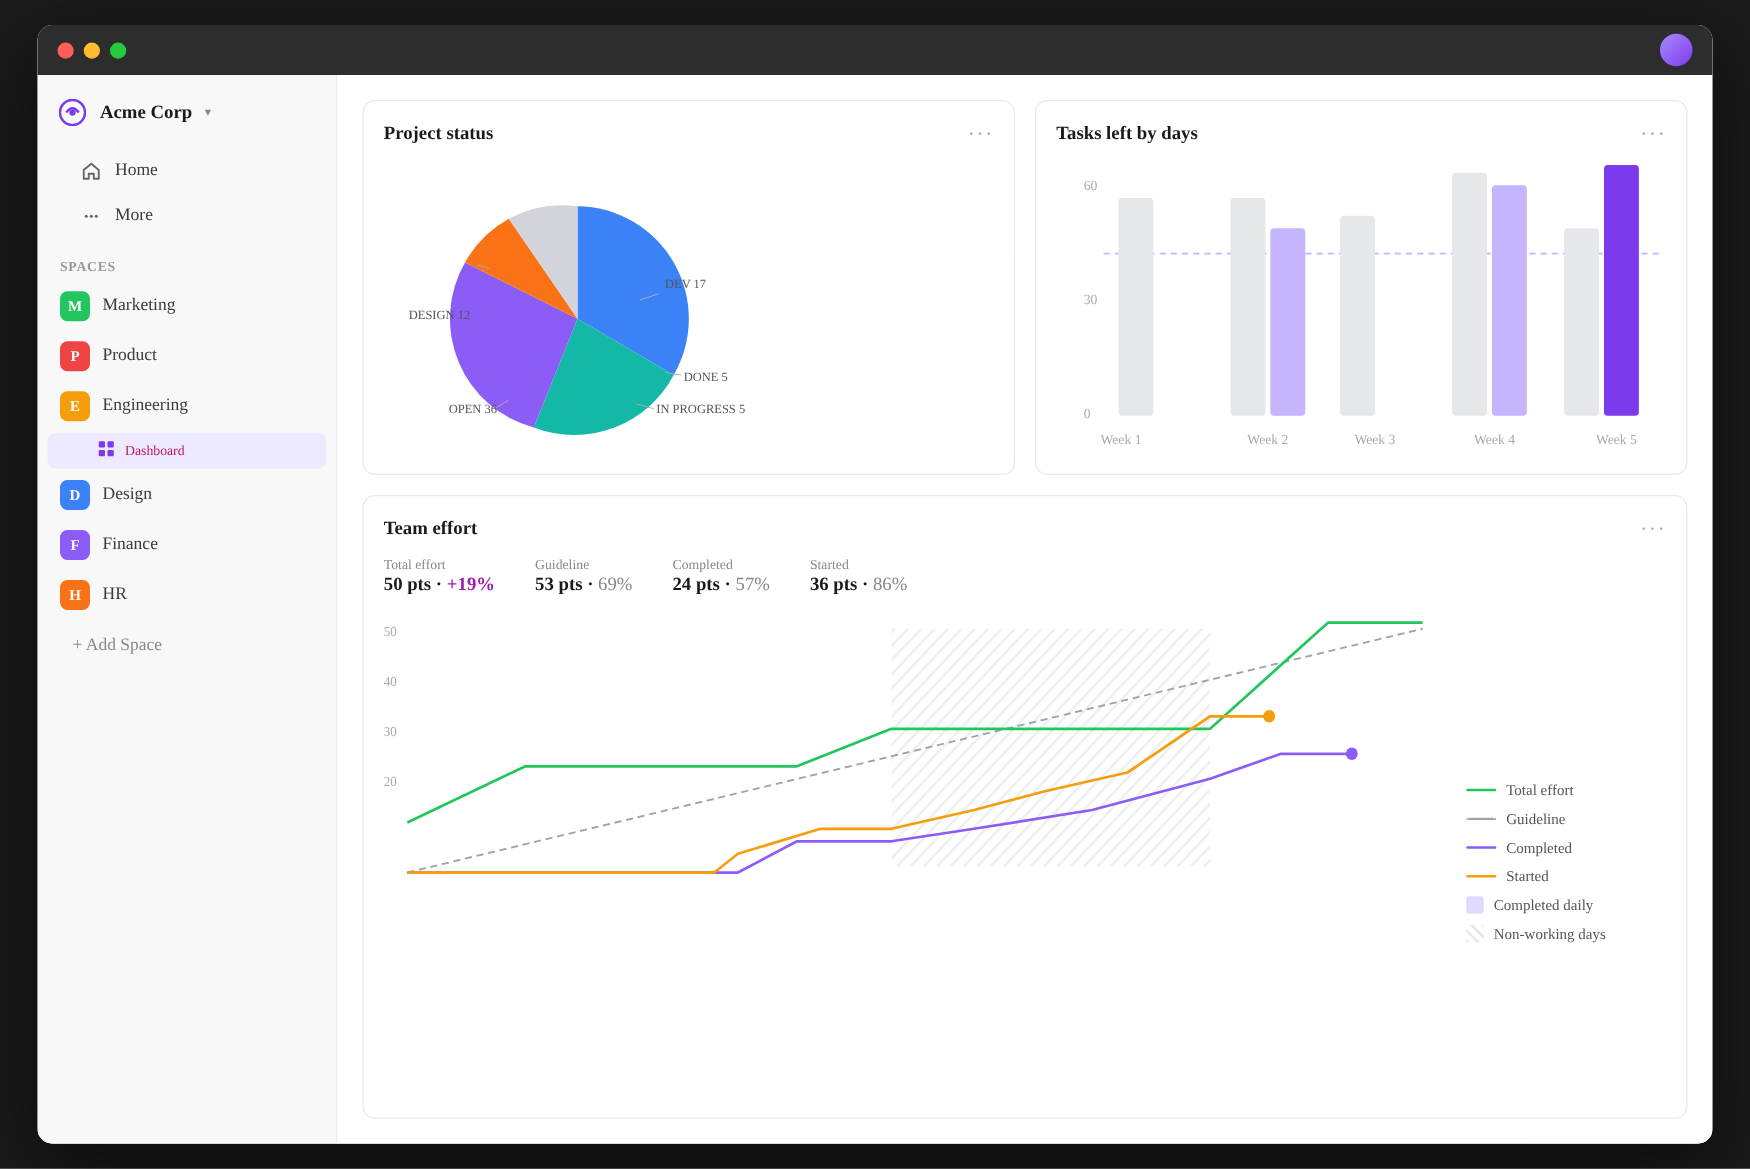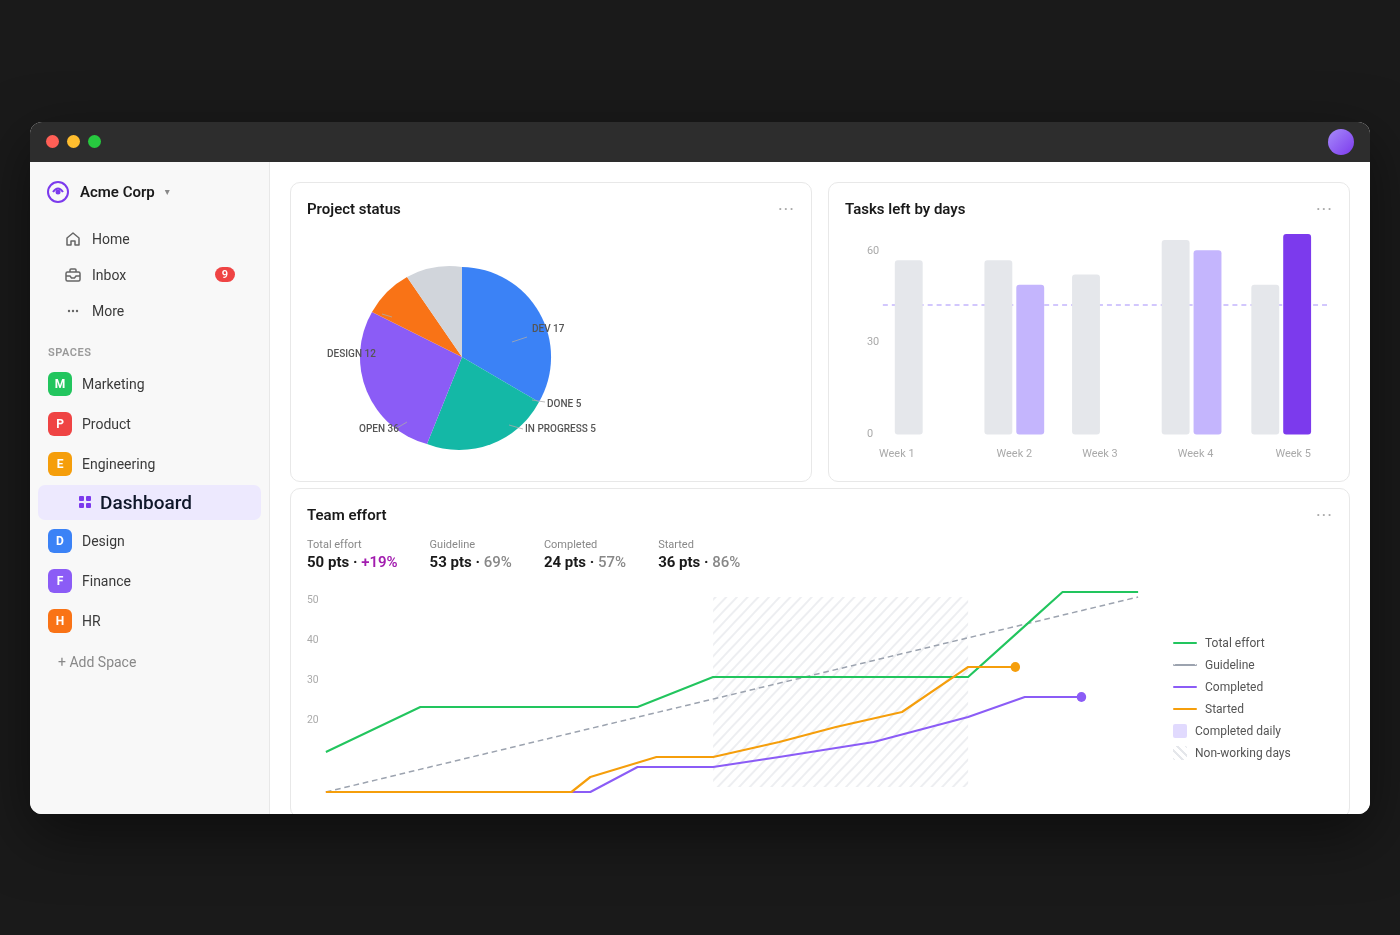--- a/index.html
+++ b/index.html
@@ -6,27 +6,28 @@
     body {
       font-family: -apple-system, BlinkMacSystemFont, 'Segoe UI', Roboto, sans-serif;
       background: #1a1a1a;
       display: flex;
       align-items: center;
       justify-content: center;
       min-height: 100vh;
     }
     .window {
       width: 1340px;
-      height: 692px;
+      height: 895px;
       background: #ffffff;
       border-radius: 12px;
       overflow: hidden;
       display: flex;
       flex-direction: column;
       box-shadow: 0 20px 60px rgba(0,0,0,0.5);
+      font-family: Liberation Serif, serif;
     }
     .titlebar {
       height: 40px;
       background: #2d2d2d;
       display: flex;
       align-items: center;
       padding: 0 16px;
       flex-shrink: 0;
       justify-content: space-between;
     }
@@ -142,22 +143,22 @@
       color: white;
       flex-shrink: 0;
     }
     .space-sub-item {
       display: flex;
       align-items: center;
       gap: 8px;
       padding: 6px 10px 6px 40px;
       border-radius: 7px;
       cursor: pointer;
-      color: #0f172a;
-      font-size: 19px;
+      color: #be185d;
+      font-size: 11px;
       margin: 0 8px 2px;
       font-weight: 500;
     }
     .space-sub-item.active { background: #ede9fe; }
     .add-space {
       display: flex;
       align-items: center;
       gap: 10px;
       padding: 8px 28px;
       cursor: pointer;
@@ -166,21 +167,21 @@
       margin-top: 4px;
     }
     
     .content {
       flex: 1;
       background: #ffffff;
       overflow-y: auto;
       padding: 20px;
       display: flex;
       flex-direction: column;
-      gap: 6px;
+      gap: 16px;
     }
     .top-row {
       display: flex;
       gap: 16px;
       height: 300px;
     }
     .card {
       background: #fff;
       border: 1px solid #e8e8e8;
       border-radius: 10px;
@@ -324,31 +325,20 @@
       </div>
 
       <div class="sidebar-nav">
         <div class="nav-item">
           <span class="nav-icon">
             <svg width="16" height="16" viewBox="0 0 16 16" fill="none">
                 <path d="M2 7L8 2l6 5v7H10v-4H6v4H2z" stroke="#666" stroke-width="1.5" stroke-linejoin="round"></path>
               </svg>
           </span>
           <span>Home</span>
-        </div>
-        <div class="nav-item">
-          <span class="nav-icon">
-            <svg width="16" height="16" viewBox="0 0 16 16" fill="none">
-                <rect x="1" y="5" width="14" height="9" rx="1.5" stroke="#666" stroke-width="1.5"></rect>
-                <path d="M1 9h4l1.5 2h3L11 9h4" stroke="#666" stroke-width="1.5"></path>
-                <path d="M5 5V3a1 1 0 011-1h4a1 1 0 011 1v2" stroke="#666" stroke-width="1.5"></path>
-              </svg>
-          </span>
-          <span>Inbox</span>
-          <span class="nav-badge">9</span>
         </div>
         <div class="nav-item">
           <span class="nav-icon">
             <svg width="16" height="16" viewBox="0 0 16 16" fill="none">
                 <circle cx="4" cy="8" r="1.2" fill="#666"></circle>
                 <circle cx="8" cy="8" r="1.2" fill="#666"></circle>
                 <circle cx="12" cy="8" r="1.2" fill="#666"></circle>
               </svg>
           </span>
           <span>More</span>

